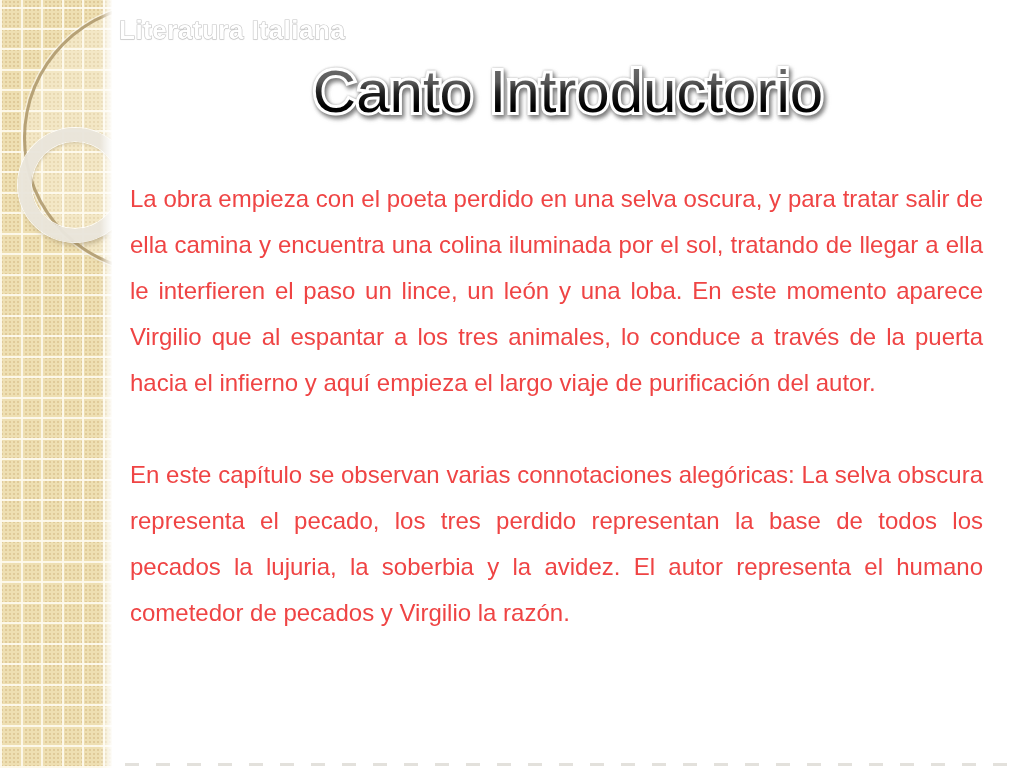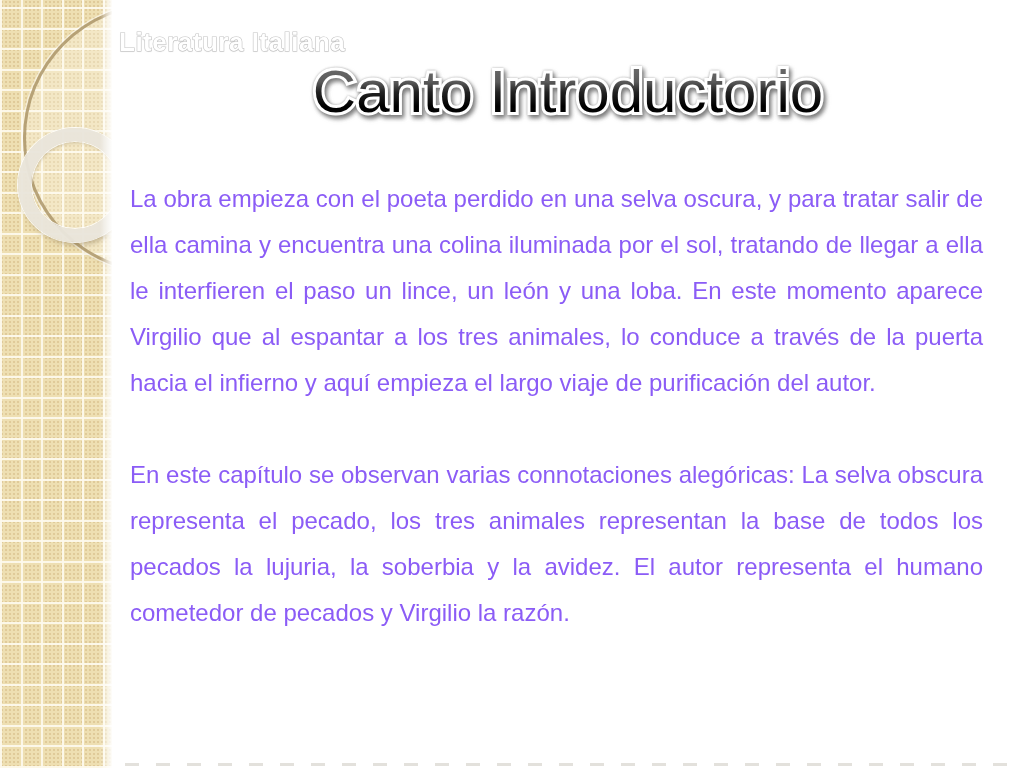--- a/index.html
+++ b/index.html
@@ -58,21 +58,21 @@
   
   .hdr {
     position: absolute; top: 15px;
     font-size: 26px; font-weight: bold; letter-spacing: 0.5px;
     color: #ffffff;
     -webkit-text-stroke: 1.2px #c4c4c4;
     paint-order: stroke fill;
     text-shadow: 0 1px 1px rgba(180,180,180,0.35);
     white-space: nowrap;
   }
-  .hdr-left  { left: 119px; margin-top: 12px; }
+  .hdr-left  { left: 119px; }
   .hdr-right { right: 27px; }
 
   
   .title-wrap {
     position: absolute; left: 112px; right: 0; top: 56px;
     height: 84px; text-align: center;
   }
   .title {
     display: block;
     font-size: 60px; font-weight: normal; line-height: 72px;
@@ -95,21 +95,21 @@
       -webkit-background-clip: text;
       background-clip: text;
       color: transparent;
     }
   }
 
   
   .content {
     position: absolute; left: 130px; top: 176px; width: 853px;
     font-size: 24px; line-height: 46px;
-    color: #8b5cf6;
+    color: #ef4444;
     text-align: justify;
   }
   .content p { margin: 0; }
   .content p + p { margin-top: 46px; }
 
   
   .bottom-dashes {
     position: absolute; left: 125px; bottom: 2px;
     width: 892px; height: 3px;
     background: repeating-linear-gradient(90deg, #e3e1dc 0 14px, rgba(255,255,255,0) 14px 31px);
@@ -128,18 +128,18 @@
   <div class="hdr hdr-left">Literatura Italiana</div>
 
 
   <div class="title-wrap">
     <span class="title outline">Canto Introductorio</span>
     <span class="title fill">Canto Introductorio</span>
   </div>
 
   <div class="content">
     <p>La obra empieza con el poeta perdido en una selva oscura,  y para tratar salir de ella camina y encuentra una colina iluminada por el sol,  tratando de llegar a ella le interfieren el paso un lince, un león y una loba. En este momento aparece Virgilio que al espantar a los tres animales, lo conduce a través de la puerta hacia el infierno y aquí empieza el largo viaje de purificación del autor.</p>
-    <p>En este capítulo se observan varias connotaciones alegóricas: La selva obscura representa el pecado, los tres animales representan la base de todos los pecados la lujuria,  la soberbia y la avidez. El autor representa el humano cometedor de pecados y Virgilio la razón.</p>
+    <p>En este capítulo se observan varias connotaciones alegóricas: La selva obscura representa el pecado, los tres perdido representan la base de todos los pecados la lujuria,  la soberbia y la avidez. El autor representa el humano cometedor de pecados y Virgilio la razón.</p>
   </div>
 
   <div class="bottom-dashes"></div>
 
 </div>
 
 </body></html>

